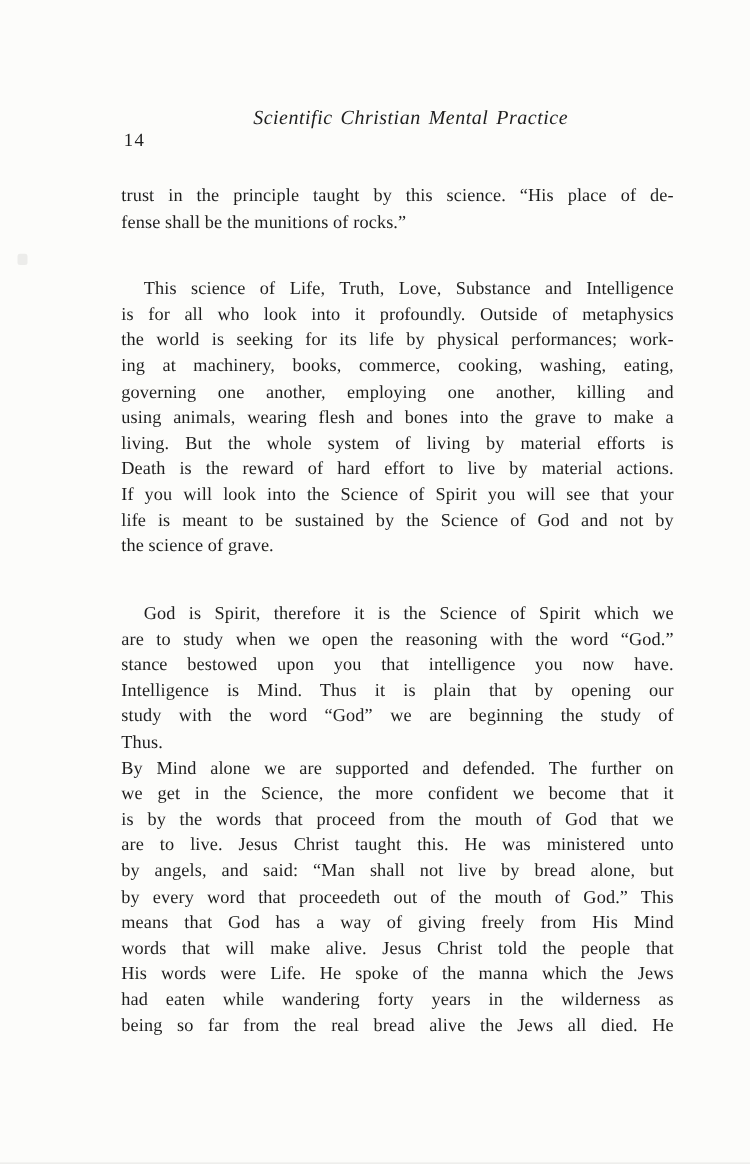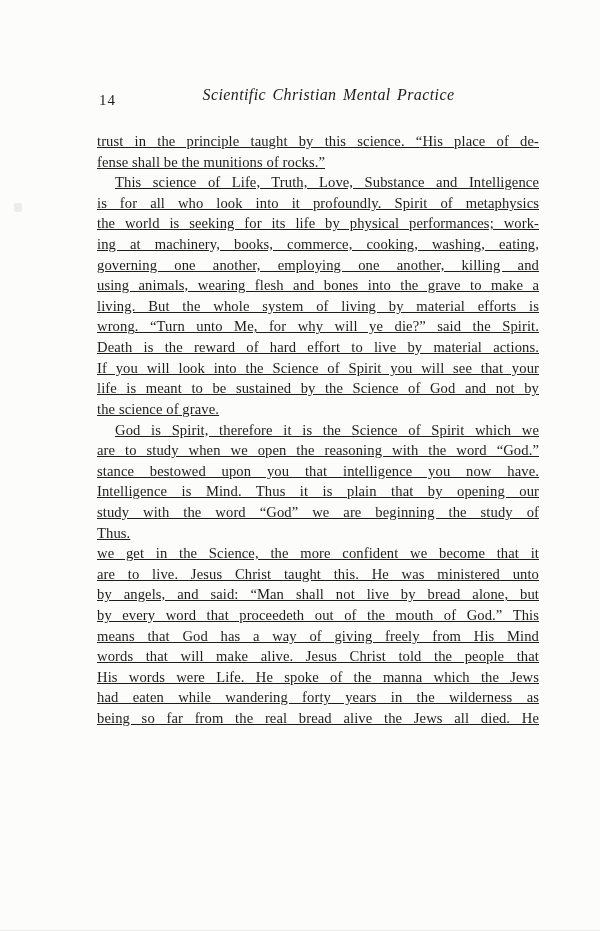--- a/index.html
+++ b/index.html
@@ -21,53 +21,53 @@
     position: absolute;
     top: 86px;
     left: 97px;
     width: 442px;
     height: 22px;
     text-align: center;
   }
   .pagenum {
     position: absolute;
     left: 2px;
-    top: 6px;
+    top: 19px;
     font-size: 15px;
     letter-spacing: 1px;
     font-variant-numeric: oldstyle-nums;
   }
   .running-title {
     font-style: italic;
     font-size: 16px;
     letter-spacing: 0.4px;
     word-spacing: 2px;
     margin-left: 21px;
   }
   .text-block {
     position: absolute;
-    top: 131px;
+    top: 147px;
     left: 97px;
     width: 442px;
-    text-decoration: underline;
   }
   .line {
     font-size: 14.6px;
     line-height: 20.62px;
     height: 20.62px;
     text-align: justify;
     text-align-last: justify;
     white-space: nowrap;
     letter-spacing: 0.1px;
   }
   .line.lastline {
     text-align-last: left;
   }
   .line.indent {
     text-indent: 18px;
+    margin-top: 33px;
   }
   .speck {
     position: absolute;
     left: 14px;
     top: 203px;
     width: 8px;
     height: 9px;
     background: #ececea;
     border-radius: 2px;
   }
@@ -85,38 +85,39 @@
 
 <div class="page">
   <div class="running-head">
     <span class="pagenum">14</span>
     <span class="running-title">Scientific Christian Mental Practice</span>
   </div>
   <div class="text-block" id="text-block">
       <div class="line">trust in the principle taught by this science. “His place of de-</div>
       <div class="line lastline">fense shall be the munitions of rocks.”</div>
       <div class="line indent">This science of Life, Truth, Love, Substance and Intelligence</div>
-      <div class="line">is for all who look into it profoundly. Spirit of metaphysics</div>
+      <div class="line">is for all who look into it profoundly. Outside of metaphysics</div>
       <div class="line">the world is seeking for its life by physical performances; work-</div>
       <div class="line">ing at machinery, books, commerce, cooking, washing, eating,</div>
       <div class="line">governing one another, employing one another, killing and</div>
       <div class="line">using animals, wearing flesh and bones into the grave to make a</div>
       <div class="line">living. But the whole system of living by material efforts is</div>
-      <div class="line">wrong. “Turn unto Me, for why will ye die?” said the Spirit.</div>
       <div class="line">Death is the reward of hard effort to live by material actions.</div>
       <div class="line">If you will look into the Science of Spirit you will see that your</div>
       <div class="line">life is meant to be sustained by the Science of God and not by</div>
       <div class="line lastline">the science of grave.</div>
       <div class="line indent">God is Spirit, therefore it is the Science of Spirit which we</div>
       <div class="line">are to study when we open the reasoning with the word “God.”</div>
       <div class="line">stance bestowed upon you that intelligence you now have.</div>
       <div class="line">Intelligence is Mind. Thus it is plain that by opening our</div>
       <div class="line">study with the word “God” we are beginning the study of</div>
       <div class="line lastline">Thus.</div>
+      <div class="line">By Mind alone we are supported and defended. The further on</div>
       <div class="line">we get in the Science, the more confident we become that it</div>
+      <div class="line">is by the words that proceed from the mouth of God that we</div>
       <div class="line">are to live. Jesus Christ taught this. He was ministered unto</div>
       <div class="line">by angels, and said: “Man shall not live by bread alone, but</div>
       <div class="line">by every word that proceedeth out of the mouth of God.” This</div>
       <div class="line">means that God has a way of giving freely from His Mind</div>
       <div class="line">words that will make alive. Jesus Christ told the people that</div>
       <div class="line">His words were Life. He spoke of the manna which the Jews</div>
       <div class="line">had eaten while wandering forty years in the wilderness as</div>
       <div class="line">being so far from the real bread alive the Jews all died. He</div>
     </div>
   <div class="speck"></div>

